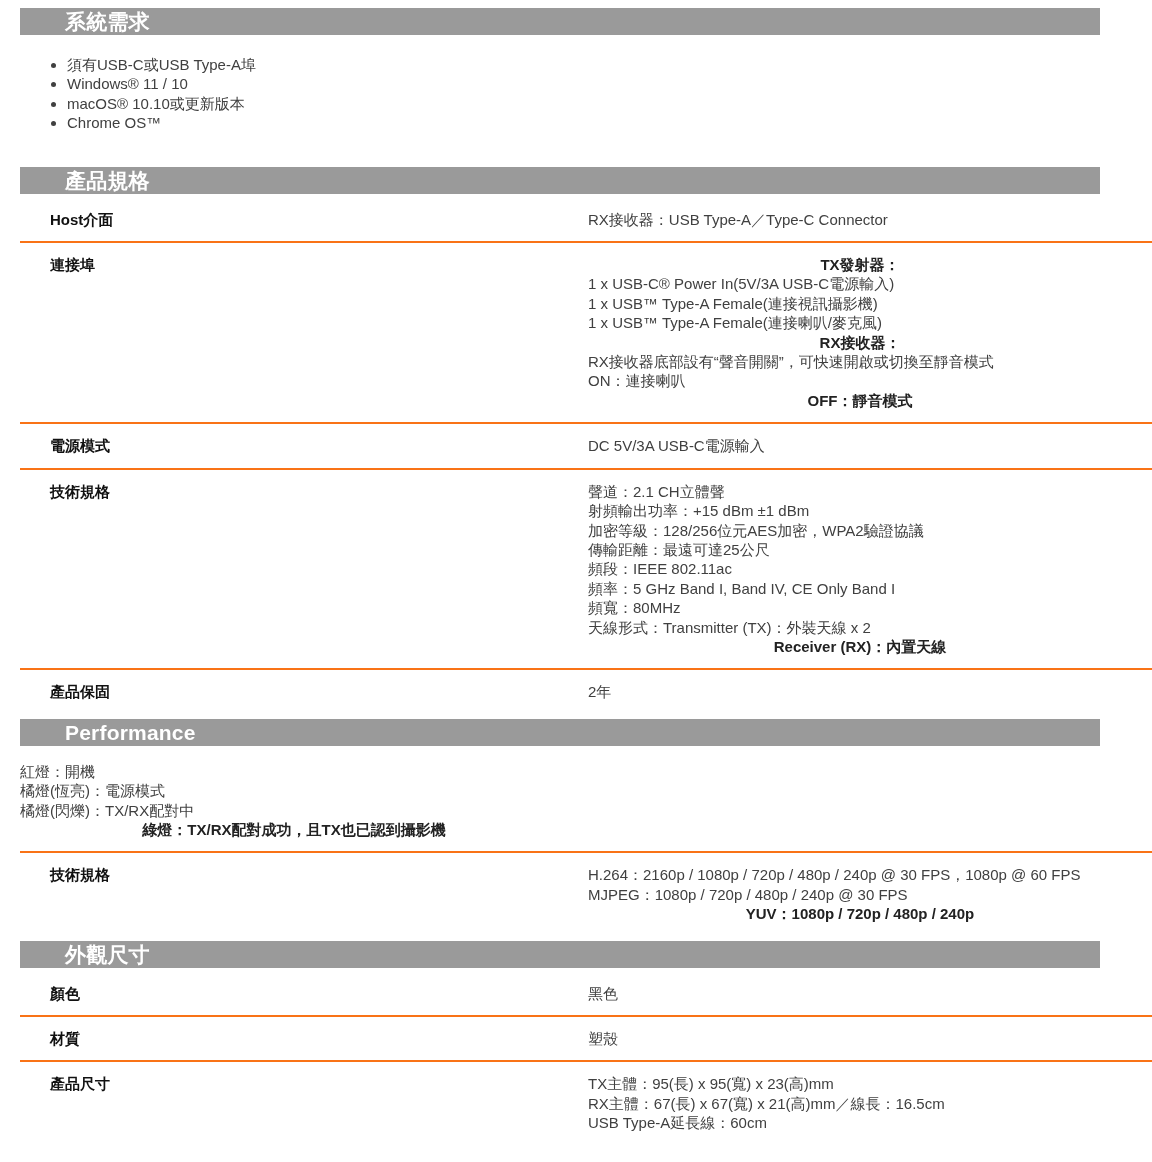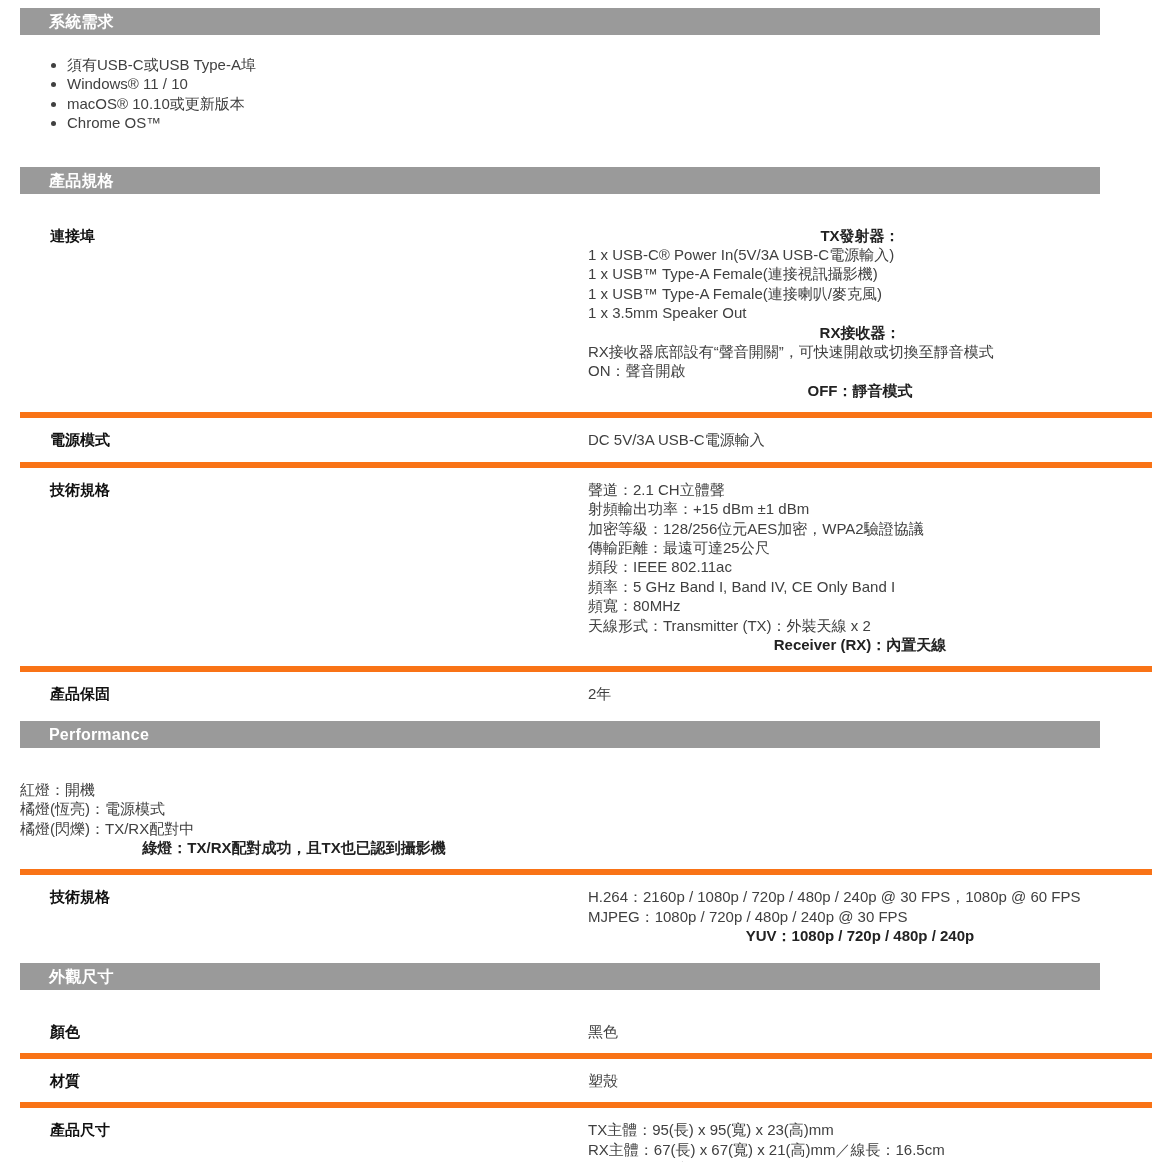--- a/index.html
+++ b/index.html
@@ -17,56 +17,56 @@
   }
   .wrap {
     padding: 8px 0 0 20px;
   }
   .section-bar {
     width: 1080px;
     height: 27px;
     box-sizing: border-box;
     background: #9a9a9a;
     color: #ffffff;
-    font-size: 16px;
+    font-size: 21px;
     font-weight: 700;
     line-height: 27px;
-    padding-left: 29px;
+    padding-left: 45px;
     letter-spacing: 0.2px;
   }
   .sysreq-list {
     margin: 20px 0 34px 0;
     padding-left: 47px;
     list-style: disc;
   }
   .sysreq-list li {
     line-height: 19.4px;
     color: #404040;
   }
   .section {
     margin: 0;
   }
   .section .section-bar {
-    margin-bottom: 20px;
+    margin-bottom: 4px;
   }
   .section + .section .section-bar,
   #sections .section:not(:first-child) .section-bar {
     margin-top: 5px;
   }
   .rows {
     width: 1132px;
   }
   .spec-row {
     display: grid;
     grid-template-columns: 568px 1fr;
     padding: 12px 0;
     box-sizing: border-box;
   }
   .spec-row + .spec-row {
-    border-top: 6px solid #f97316;
+    border-top: 2px solid #f97316;
   }
   .spec-label {
     padding-left: 30px;
     font-weight: 700;
     color: #111111;
     line-height: 19.4px;
   }
   .spec-value {
     padding-right: 20px;
   }
@@ -92,30 +92,35 @@
       <li>Windows® 11 / 10</li>
       <li>macOS® 10.10或更新版本</li>
       <li>Chrome OS™</li>
     </ul>
 
   <div id="sections">
       <div class="section">
         <div class="section-bar">產品規格</div>
         <div class="rows">
           <div class="spec-row">
+            <div class="spec-label">Host介面</div>
+            <div class="spec-value">
+              <div class="spec-line">RX接收器：USB Type-A／Type-C Connector</div>
+            </div>
+          </div>
+          <div class="spec-row">
             <div class="spec-label">連接埠</div>
             <div class="spec-value">
               <div class="spec-line bold">TX發射器：</div>
               <div class="spec-line">1 x USB-C® Power In(5V/3A USB-C電源輸入)</div>
               <div class="spec-line">1 x USB™ Type-A Female(連接視訊攝影機)</div>
               <div class="spec-line">1 x USB™ Type-A Female(連接喇叭/麥克風)</div>
-              <div class="spec-line">1 x 3.5mm Speaker Out</div>
               <div class="spec-line bold">RX接收器：</div>
               <div class="spec-line">RX接收器底部設有“聲音開關”，可快速開啟或切換至靜音模式</div>
-              <div class="spec-line">ON：聲音開啟</div>
+              <div class="spec-line">ON：連接喇叭</div>
               <div class="spec-line bold">OFF：靜音模式</div>
             </div>
           </div>
           <div class="spec-row">
             <div class="spec-label">電源模式</div>
             <div class="spec-value">
               <div class="spec-line">DC 5V/3A USB-C電源輸入</div>
             </div>
           </div>
           <div class="spec-row">

